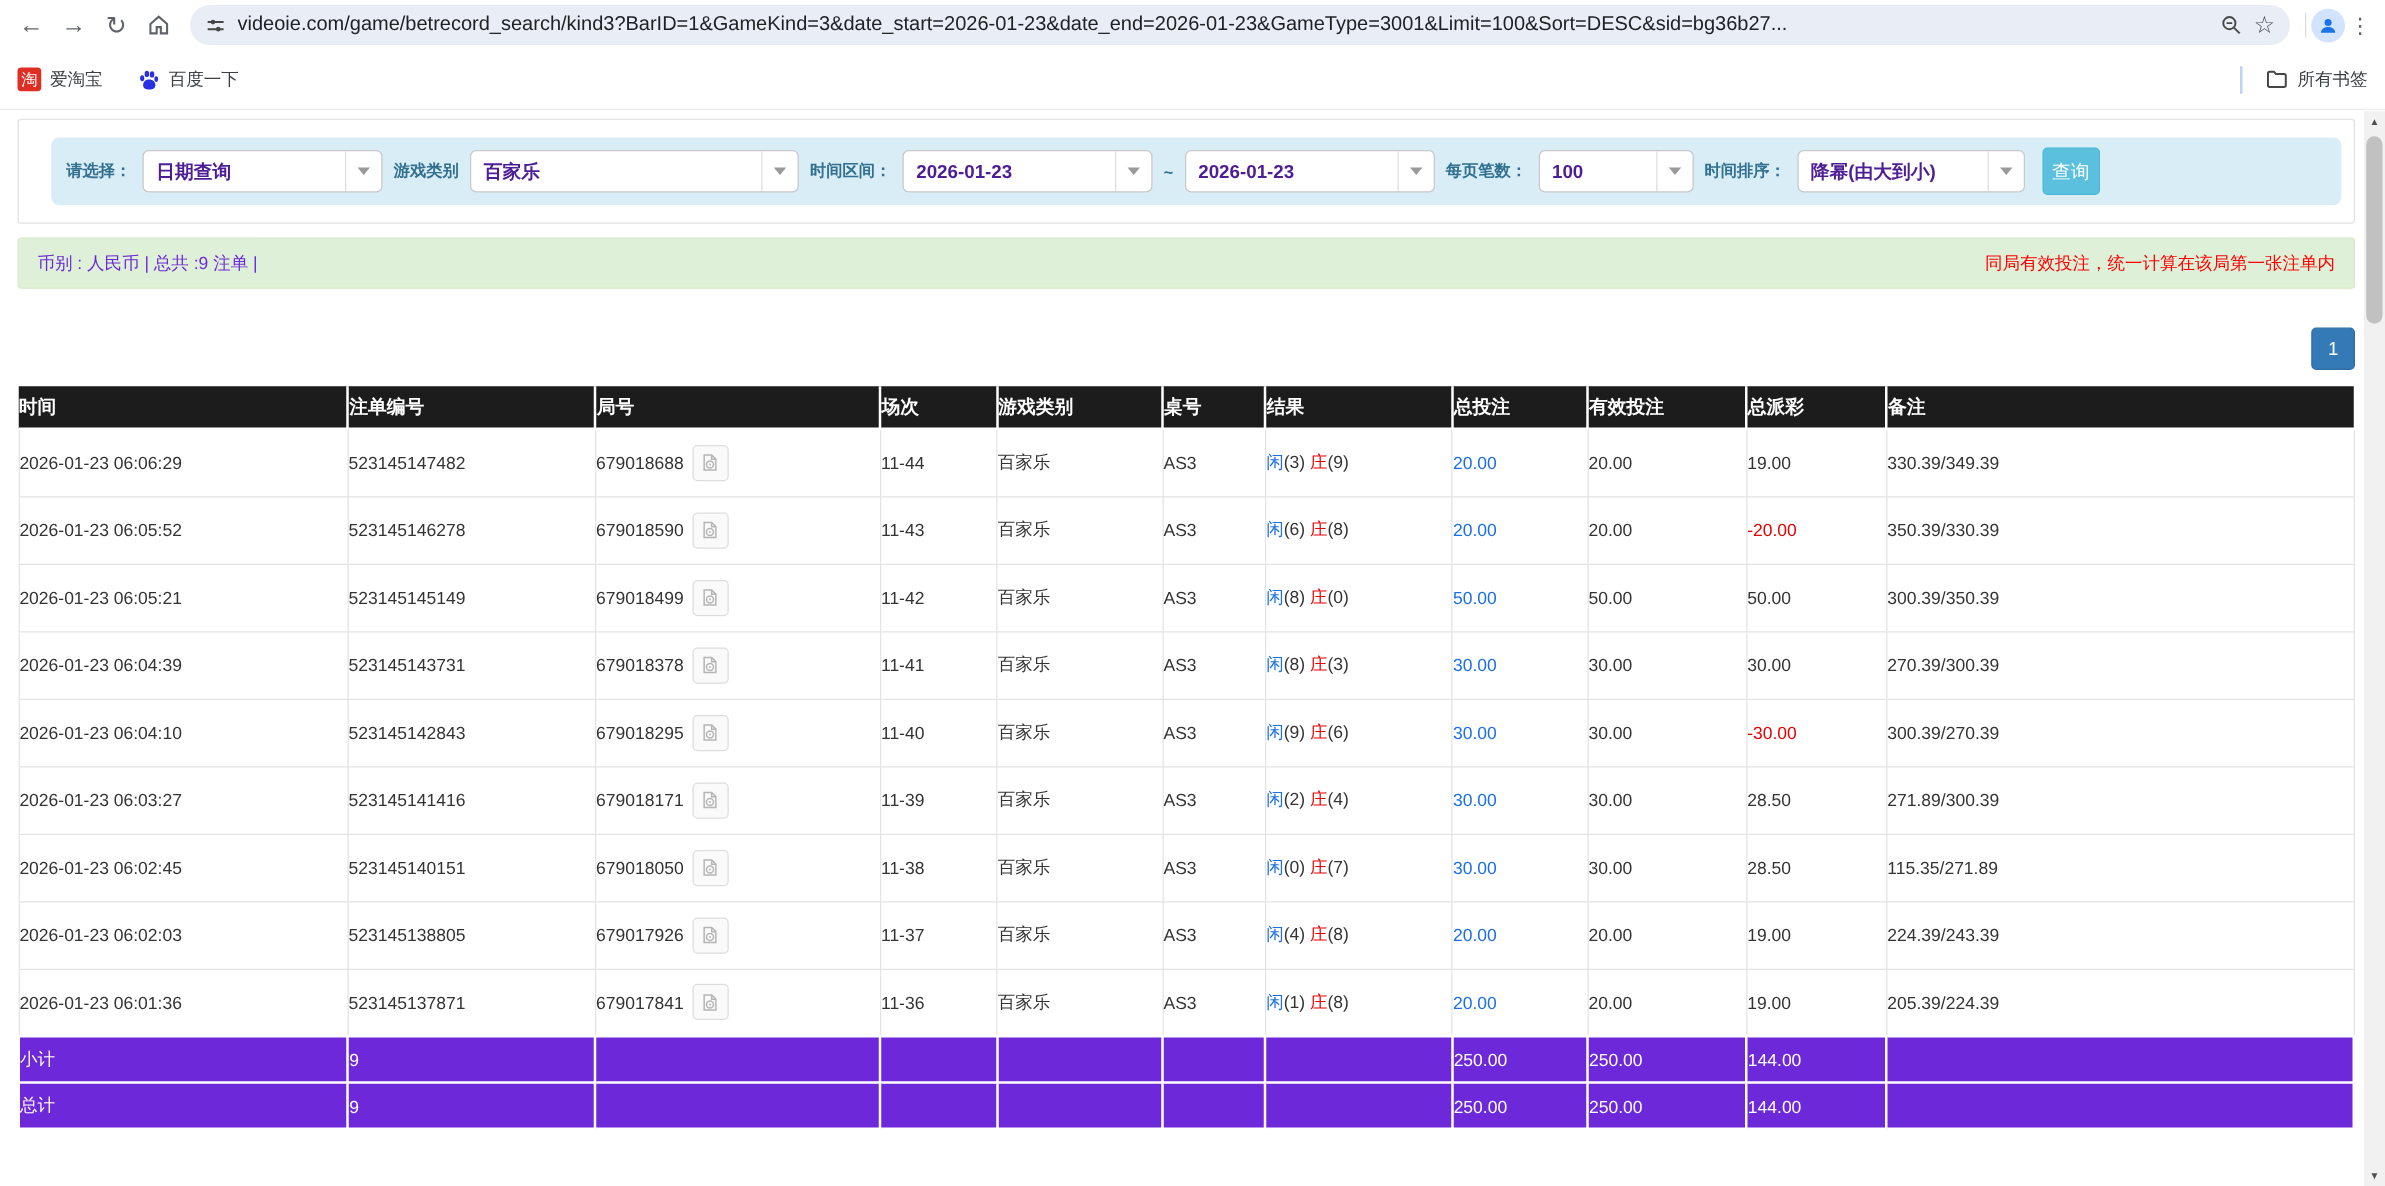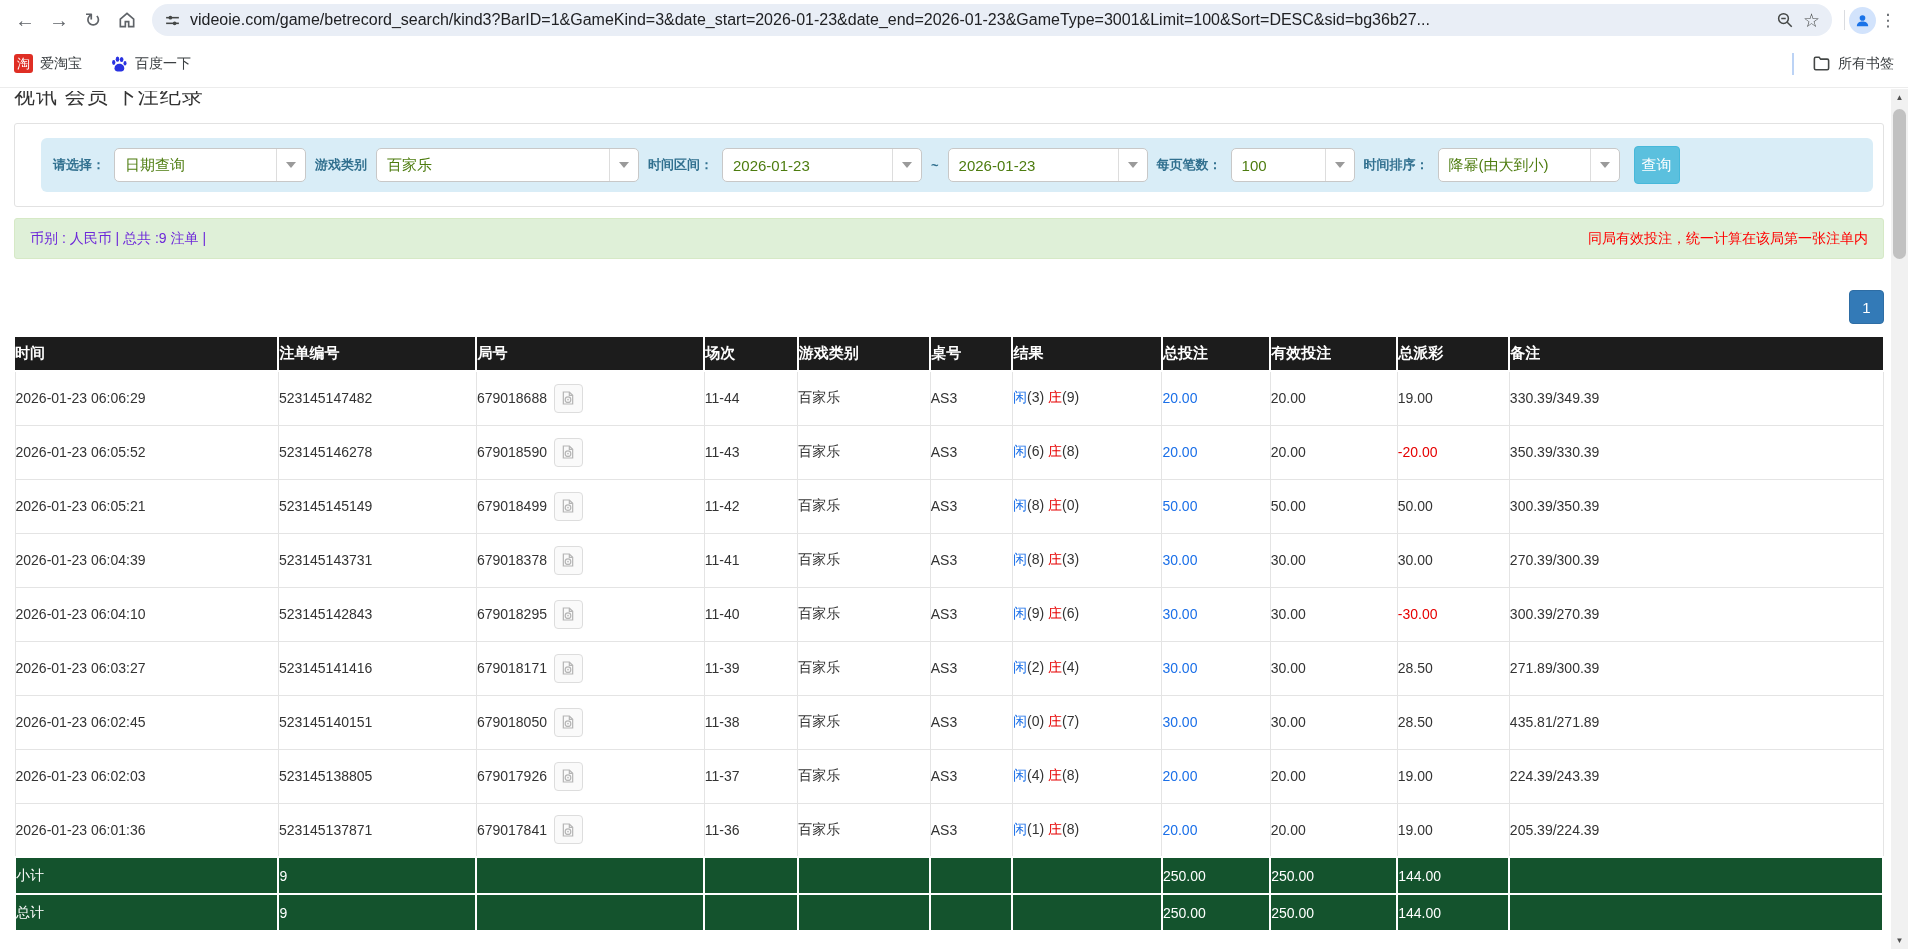--- a/index.html
+++ b/index.html
@@ -33,22 +33,22 @@
   .title-wrap { height:25px; overflow:hidden; margin-top:3px; }
   .page-title { font-size:21px; color:#333; line-height:32px; margin-top:-11px; letter-spacing:1px; }
 
   .filter-panel { margin-top:7px; border:1px solid #e2e2e2; border-radius:3px; background:#fff;
     padding:14px 10px 14px 26px; }
   .filter-bar { background:#d9edf7; border-radius:6px; padding:8px 12px; display:flex;
     align-items:center; gap:9px; }
   .flabel { color:#31708f; font-weight:bold; font-size:13px; white-space:nowrap; }
   .sel { background:#fff; border:1px solid #c8c8c8; border-radius:5px; height:34px;
     display:flex; align-items:stretch; overflow:hidden; }
-  .sel .val { padding:0 10px; font-size:15px; color:#4d7c0f; display:flex; align-items:center;
-    flex:1; white-space:nowrap; }
+  .sel .val { padding:0 10px; font-size:15px; color:#4c1d95; display:flex; align-items:center;
+    flex:1; white-space:nowrap;font-weight:bold; }
   .sel .caret { width:29px; border-left:1px solid #ddd; display:flex; align-items:center;
     justify-content:center; }
   .caret i { width:0; height:0; border-left:5px solid transparent; border-right:5px solid transparent;
     border-top:6px solid #9a9a9a; }
   .btn-search { height:38px; padding:0 7px; background:#5bc0de; border:1px solid #46b8da;
     border-radius:4px; color:#fff; font-size:15px; margin-left:5px; display:flex; align-items:center; }
 
   .summary-bar { margin-top:11px; background:#dff0d8; border:1px solid #d6e9c6; border-radius:3px;
     height:41px; display:flex; align-items:center; justify-content:space-between; padding:0 15px;
     font-size:14px; }
@@ -66,21 +66,21 @@
     height:34px; border-right:2px solid #fff; border-bottom:2px solid #fff; }
   .records thead th:last-child { border-right:none; }
   .records tbody td { height:54px; border:1px solid #e4e4e4; background:#fff; }
   .records .blue { color:#1a6fe8; }
   .records .neg { color:#e60000; }
   .res-p { color:#1a6fe8; }
   .res-b { color:#e60000; }
   .round-wrap { display:inline-flex; align-items:center; gap:7px; }
   .video-btn { width:29px; height:29px; background:#fafafa; border:1px solid #ddd; border-radius:4px;
     display:inline-flex; align-items:center; justify-content:center; }
-  .records tfoot td { background:#14532d; color:#fff; height:37px; border:2px solid #fff;
+  .records tfoot td { background:#6d28d9; color:#fff; height:37px; border:2px solid #fff;
     font-size:14px; }
 
   
   .scrollbar { position:absolute; top:89px; right:0; width:17px; height:860px; background:#f1f1f1; }
   .sb-thumb { position:absolute; top:20px; left:2px; width:13px; height:150px; background:#c1c1c1;
     border-radius:7px; }
   .sb-arrow { position:absolute; left:0; width:17px; height:17px; display:flex; align-items:center;
     justify-content:center; font-size:8px; color:#505050; }
 </style>
 </head>
@@ -149,23 +149,20 @@
             <path d="M3 6 C3 5 3.8 4.2 4.8 4.2 H9 L11 6.5 H19.2 C20.2 6.5 21 7.3 21 8.3 V18 C21 19 20.2 19.8 19.2 19.8 H4.8 C3.8 19.8 3 19 3 18 Z"></path>
           </svg>
       </span>
       <span>所有书签</span>
     </span>
   </span>
 </div>
 
 <div class="page">
 
-  <div class="title-wrap">
-    <div class="page-title">视讯 会员 下注纪录</div>
-  </div>
 
   <div class="filter-panel">
     <div class="filter-bar">
       <span class="flabel">请选择：</span>
       <span class="sel" style="width:192px;">
         <span class="val">日期查询</span>
         <span class="caret">
             <i></i>
           </span>
       </span>
@@ -413,21 +410,21 @@
               </span>
       </span>
     </td>
     <td>11-38</td>
     <td>百家乐</td>
     <td>AS3</td>
     <td><span class="res-p">闲</span>(0) <span class="res-b">庄</span>(7)</td>
     <td class="blue">30.00</td>
     <td>30.00</td>
     <td class="">28.50</td>
-    <td>435.81/271.89</td>
+    <td>115.35/271.89</td>
   </tr>
   <tr>
     <td>2026-01-23 06:02:03</td>
     <td>523145138805</td>
     <td>
       <span class="round-wrap">
         <span>679017926</span>
         <span class="video-btn">
                 <svg width="16" height="16" viewBox="0 0 24 24" fill="none" stroke="#b5b5b5" stroke-width="1.8">
                   <path d="M5 3 H14 L19 8 V21 H5 Z"></path>

